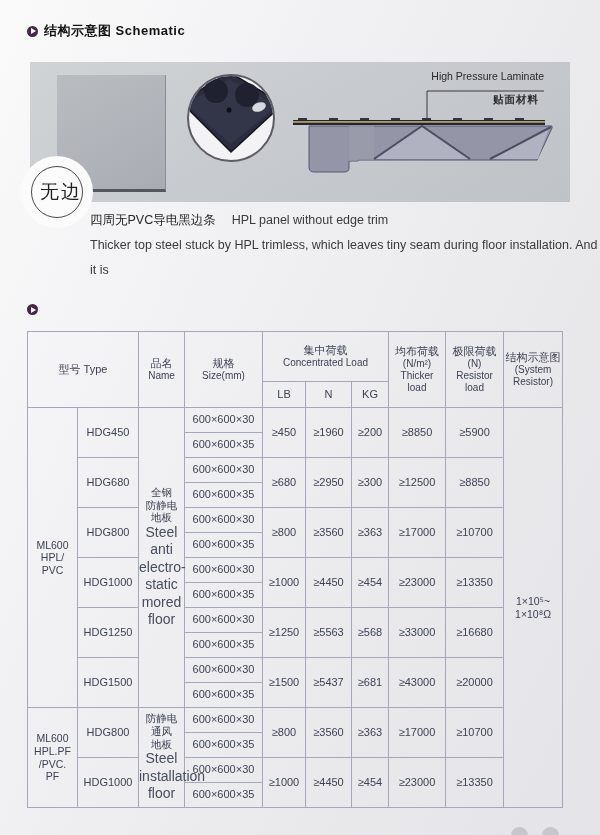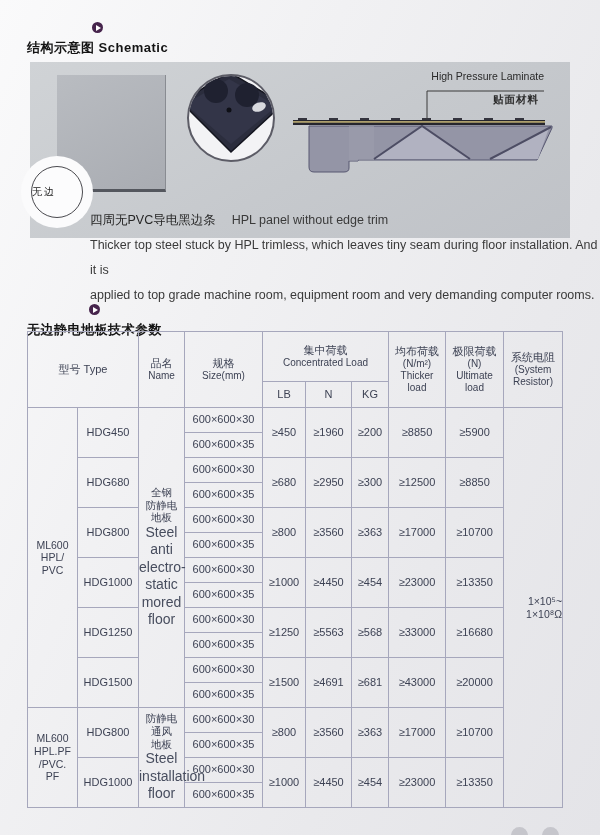--- a/index.html
+++ b/index.html
@@ -3,53 +3,53 @@
 <meta charset="utf-8">
 <style>
   html,body{margin:0;padding:0;background:#ffffff;}
   .page{
     position:relative;width:600px;height:835px;overflow:hidden;
     background:linear-gradient(115deg,#fafafb 0%,#f1f1f3 35%,#e9e9ec 70%,#e4e4e8 100%);
     font-family:"Liberation Sans","DejaVu Sans",sans-serif;color:#222;
   }
   
   .sec-header{position:absolute;display:flex;align-items:center;gap:6px;
-    font-size:13px;font-weight:bold;color:#141414;letter-spacing:.5px;flex-direction:column;}
+    font-size:13px;font-weight:bold;color:#141414;letter-spacing:.5px;}
   .bullet{width:11px;height:11px;border-radius:50%;background:#46244c;position:relative;flex:0 0 auto;}
   .bullet::after{content:"";position:absolute;left:4px;top:2.5px;width:0;height:0;
     border-left:5px solid #fff;border-top:3px solid transparent;border-bottom:3px solid transparent;}
   
-  .panel{position:absolute;left:30px;top:62px;width:540px;height:176px;
+  .panel{position:absolute;left:30px;top:62px;width:540px;height:140px;
     background:linear-gradient(150deg,#d0d3d6 0%,#c6c9cd 55%,#bfc2c7 100%);}
   .topview{position:absolute;left:27px;top:13px;width:108px;height:114px;
     background:linear-gradient(150deg,#b9bcc1,#a9acb2);
     border-bottom:3px solid #54575e;border-right:1px solid #898c92;}
   .inset{position:absolute;left:157px;top:12px;width:84px;height:84px;border-radius:50%;
     background:#f3f3f5;border:2px solid #5c5c66;overflow:hidden;}
   .cs-svg{position:absolute;left:0;top:0;}
   .callout-en{position:absolute;right:26px;top:8px;font-size:10.5px;color:#2a2a2a;}
   .callout-zh{position:absolute;right:31px;top:31px;font-size:10.5px;color:#2a2a2a;font-weight:bold;letter-spacing:1px;}
   .edge-halo{position:absolute;left:21px;top:156px;width:72px;height:72px;border-radius:50%;background:#fbfbfc;}
   .edge-circle{position:absolute;left:31px;top:166px;width:50px;height:50px;border-radius:50%;
-    background:#fcfcfd;border:1.5px solid #4a4a4f;display:flex;align-items:center;justify-content:flex-start;
-    font-size:10px;color:#222;letter-spacing:2px;}
+    background:#fcfcfd;border:1.5px solid #4a4a4f;display:flex;align-items:center;justify-content:flex-end;
+    font-size:19px;color:#222;letter-spacing:2px;}
   
   .desc{position:absolute;left:90px;top:208px;font-size:12.5px;line-height:25px;color:#262626;}
   .desc .en{color:#3a3a3a;}
   .cap-gap{display:inline-block;width:16px;}
   
   .spec-table{position:absolute;left:27px;top:331px;border-collapse:collapse;table-layout:fixed;width:535px;}
   .spec-table td,.spec-table th{border:1px solid #a6a7bc;text-align:center;vertical-align:middle;
     padding:0;color:#3d4254;font-weight:normal;font-size:11px;line-height:1.2;}
   .hrow1{height:50px;} .hrow2{height:26px;} .brow{height:25px;}
   .hzh{display:block;font-size:11px;} .hen{display:block;font-size:10px;}
   .c-type span{display:block;font-size:10.5px;}
   .c-name .zh{display:block;font-size:10.5px;}
   .c-name .en{display:block;font-size:14px;line-height:1.25;color:#474d5e;}
-  .c-res span{display:block;font-size:10.5px;text-align:right;}
+  .c-res span{display:block;font-size:10.5px;}
   
   .dot{position:absolute;width:17px;height:17px;border-radius:50%;background:#c6c6cc;}
 </style>
 </head>
 <body>
 
 <div class="page">
 
   <div class="sec-header" style="left:27px;top:22px;">
     <span class="bullet"></span>
@@ -96,26 +96,24 @@
   <div class="edge-halo"></div>
   <div class="edge-circle">
     <span>无边</span>
   </div>
 
   <div class="desc">
     <div>
       <span>四周无PVC导电黑边条</span><span class="cap-gap"></span><span class="en">HPL panel without edge trim</span>
     </div>
     <div class="en">Thicker top steel stuck by HPL trimless, which leaves tiny seam during floor installation. And it is</div>
-    <div class="en">applied to top grade machine room, equipment room and very demanding computer rooms.</div>
   </div>
 
   <div class="sec-header" style="left:27px;top:304px;">
     <span class="bullet"></span>
-    <span>无边静电地板技术参数</span>
   </div>
 
   <table class="spec-table">
     <colgroup>
       <col style="width:50px">
         <col style="width:61px">
         <col style="width:46px">
         <col style="width:78px">
       <col style="width:43px">
         <col style="width:46px">
@@ -141,25 +139,25 @@
         </th>
         <th rowspan="2">
           <span class="hzh">均布荷载</span>
           <span class="hen">(N/m²)</span>
           <span class="hen">Thicker</span>
           <span class="hen">load</span>
         </th>
         <th rowspan="2">
           <span class="hzh">极限荷载</span>
           <span class="hen">(N)</span>
-          <span class="hen">Ultimate</span>
+          <span class="hen">Resistor</span>
           <span class="hen">load</span>
         </th>
         <th rowspan="2">
-          <span class="hzh">系统电阻</span>
+          <span class="hzh">结构示意图</span>
           <span class="hen">(System</span>
           <span class="hen">Resistor)</span>
         </th>
       </tr>
       <tr class="hrow2">
         <th>LB</th>
         <th>N</th>
         <th>KG</th>
       </tr>
 
@@ -245,21 +243,21 @@
         <td rowspan="2">≥16680</td>
       </tr>
       <tr class="brow">
           <td>600×600×35</td>
         </tr>
 
       <tr class="brow">
         <td rowspan="2">HDG1500</td>
         <td>600×600×30</td>
         <td rowspan="2">≥1500</td>
-        <td rowspan="2">≥4691</td>
+        <td rowspan="2">≥5437</td>
         <td rowspan="2">≥681</td>
         <td rowspan="2">≥43000</td>
         <td rowspan="2">≥20000</td>
       </tr>
       <tr class="brow">
           <td>600×600×35</td>
         </tr>
 
       <tr class="brow">
         <td class="c-type" rowspan="4">

